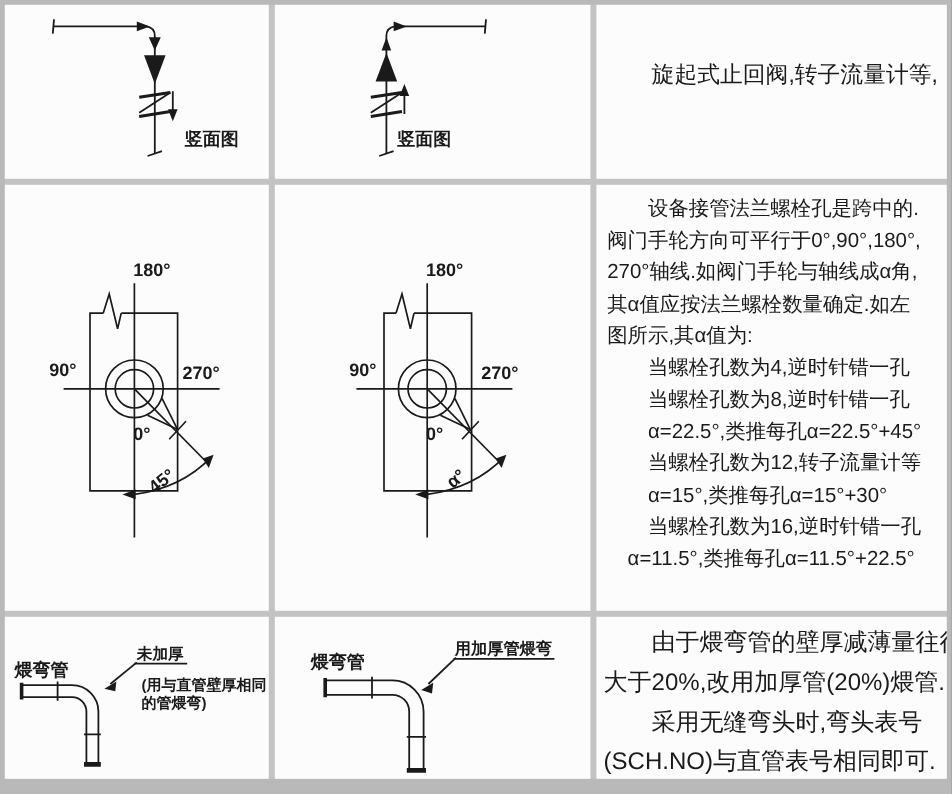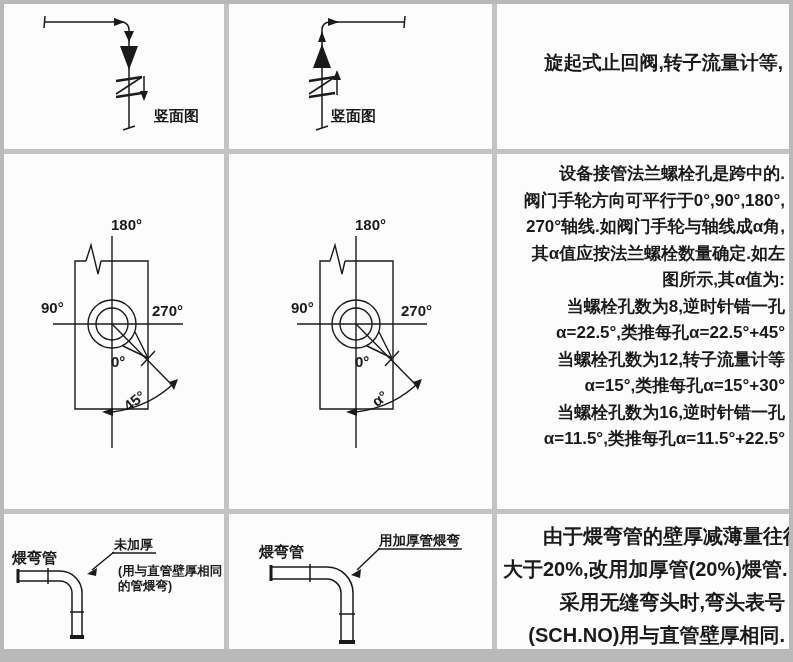--- a/index.html
+++ b/index.html
@@ -11,21 +11,21 @@
   }
   .grid{
     display:grid;width:100%;height:100%;
     grid-template-columns:220px 263px 1fr;
     grid-template-rows:145px 355px 1fr;
     gap:5px;background:#c3c3c3;
   }
   .cell{background:#fcfcfc;overflow:hidden;position:relative;}
   svg{display:block;}
   svg text{fill:#1a1a1a;font-weight:600;}
-  .txt{box-sizing:border-box;height:100%;font-weight:700;text-align:right;}
+  .txt{box-sizing:border-box;height:100%;font-weight:400;}
   .txt-r1{padding:44px 6px 0 8px;font-size:19px;line-height:30px;}
   .txt-r2{padding:7px 4px 0 9px;font-size:17px;line-height:26.5px;}
   .txt-r3{padding:6px 4px 0 6px;font-size:20px;line-height:33px;}
   .tline{white-space:nowrap;}
 </style>
 </head>
 <body>
 
 <div class="page">
   <div class="grid">
@@ -136,20 +136,21 @@
       </svg>
     </div>
 
     <div class="cell">
       <div class="txt txt-r2">
         <div class="tline">　　设备接管法兰螺栓孔是跨中的.</div>
         <div class="tline">阀门手轮方向可平行于0°,90°,180°,</div>
         <div class="tline">270°轴线.如阀门手轮与轴线成α角,</div>
         <div class="tline">其α值应按法兰螺栓数量确定.如左</div>
         <div class="tline">图所示,其α值为:</div>
+        <div class="tline">　　当螺栓孔数为4,逆时针错一孔</div>
         <div class="tline">　　当螺栓孔数为8,逆时针错一孔</div>
         <div class="tline">　　α=22.5°,类推每孔α=22.5°+45°</div>
         <div class="tline">　　当螺栓孔数为12,转子流量计等</div>
         <div class="tline">　　α=15°,类推每孔α=15°+30°</div>
         <div class="tline">　　当螺栓孔数为16,逆时针错一孔</div>
         <div class="tline">　α=11.5°,类推每孔α=11.5°+22.5°</div>
       </div>
     </div>
 
     <div class="cell">
@@ -188,18 +189,18 @@
         <text x="30" y="43" font-size="15">煨弯管</text>
         <text x="150" y="31" font-size="13.5">用加厚管煨弯</text>
       </svg>
     </div>
 
     <div class="cell">
       <div class="txt txt-r3">
         <div class="tline">　　由于煨弯管的壁厚减薄量往往</div>
         <div class="tline">大于20%,改用加厚管(20%)煨管.</div>
         <div class="tline">　　采用无缝弯头时,弯头表号</div>
-        <div class="tline">(SCH.NO)用与直管壁厚相同.</div>
+        <div class="tline">(SCH.NO)与直管表号相同即可.</div>
       </div>
     </div>
 
   </div>
 </div>
 
 </body></html>

